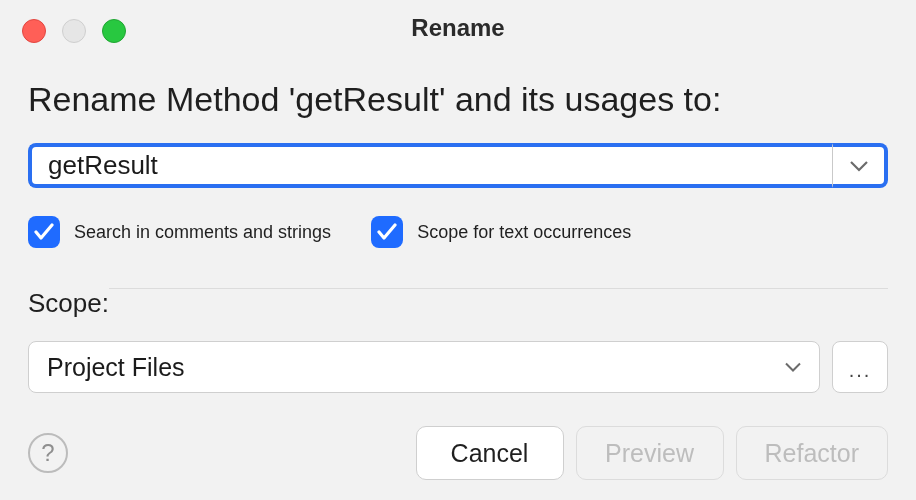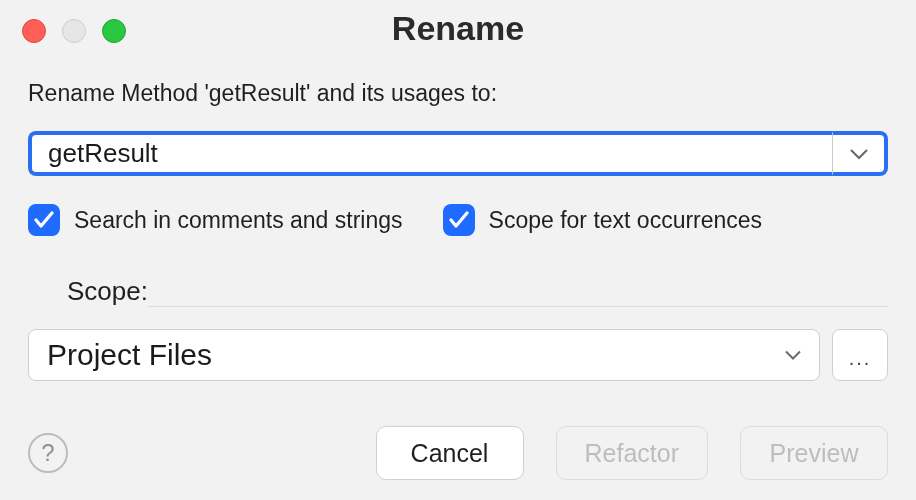--- a/index.html
+++ b/index.html
@@ -26,29 +26,29 @@
   }
   .tl {
     width: 24px; height: 24px;
     border-radius: 50%;
   }
   .tl.close { background: #ff5f57; border: 1px solid #e24640; }
   .tl.min   { background: #e6e6e6; border: 1px solid #cfcfcf; }
   .tl.zoom  { background: #28c840; border: 1px solid #20a532; }
   .title {
     margin: 16px auto;
-    font-size: 34px;
+    font-size: 24px;
     font-weight: 600;
     color: #2b2b2b;
   }
   .content {
     padding: 16px 28px 0 28px;
   }
   .prompt {
-    font-size: 23px;
+    font-size: 34px;
     color: #1f1f1f;
     margin-top: 8px;
     margin-bottom: 24px;
   }
   .name-row {
     display: flex;
     height: 45px;
   }
   .name-input {
     flex: 1;
@@ -86,29 +86,28 @@
   }
   .cbox {
     width: 32px; height: 32px;
     border-radius: 8px;
     background: #1f6bff;
     display: flex;
     align-items: center;
     justify-content: center;
   }
   .clabel {
-    font-size: 23px;
+    font-size: 18px;
     color: #1f1f1f;
   }
   .scope-block { margin-top: 40px; }
   .scope-label-row {
     display: flex;
-    align-items: flex-end;
+    align-items: flex-start;
     gap: 0;
-    margin-left: 39px;
   }
   .scope-label {
     font-size: 26px;
     color: #1f1f1f;
   }
   .scope-line {
     flex: 1;
     height: 1px;
     background: #dcdcdc;
   }
@@ -121,21 +120,21 @@
   .scope-select {
     flex: 1;
     background: #ffffff;
     border: 1px solid #cfcfcf;
     border-radius: 8px;
     display: flex;
     align-items: center;
     justify-content: space-between;
     padding: 0 18px;
     cursor: pointer;
-    font-size: 30px;
+    font-size: 25px;
   }
   .scope-more {
     width: 56px;
     background: #ffffff;
     border: 1px solid #cfcfcf;
     border-radius: 8px;
     display: flex;
     align-items: flex-end;
     justify-content: center;
     padding-bottom: 10px;
@@ -158,21 +157,21 @@
     display: flex;
     align-items: center;
     justify-content: center;
     font-size: 24px;
     cursor: pointer;
     background: transparent;
   }
   .btn-row {
     margin-left: auto;
     display: flex;
-    gap: 32px;
+    gap: 12px;
   }
   .btn {
     height: 54px;
     min-width: 148px;
     border-radius: 10px;
     border: 1px solid #cfcfcf;
     background: #ffffff;
     font-size: 25px;
     padding: 0 28px;
     cursor: pointer;
@@ -246,16 +245,16 @@
   </div>
 
 </div>
 
 <div class="footer">
   <div class="help">
     <span>?</span>
   </div>
   <div class="btn-row">
     <button class="btn">Cancel</button>
+    <button class="btn disabled">Preview</button>
     <button class="btn disabled">Refactor</button>
-    <button class="btn disabled">Preview</button>
   </div>
 </div>
 
 </body></html>

